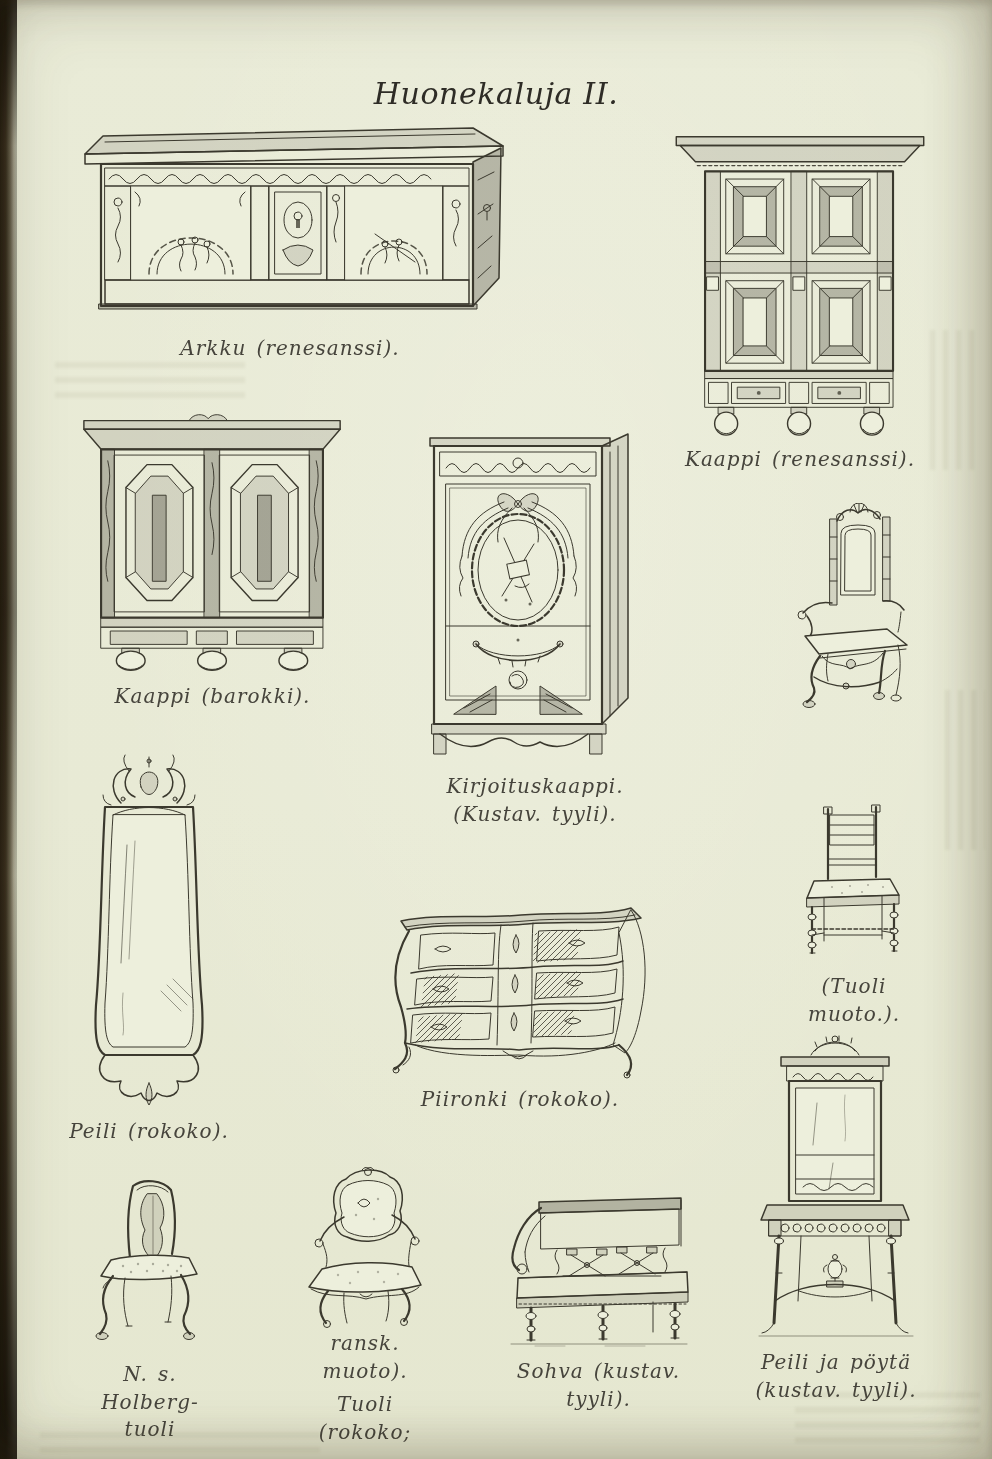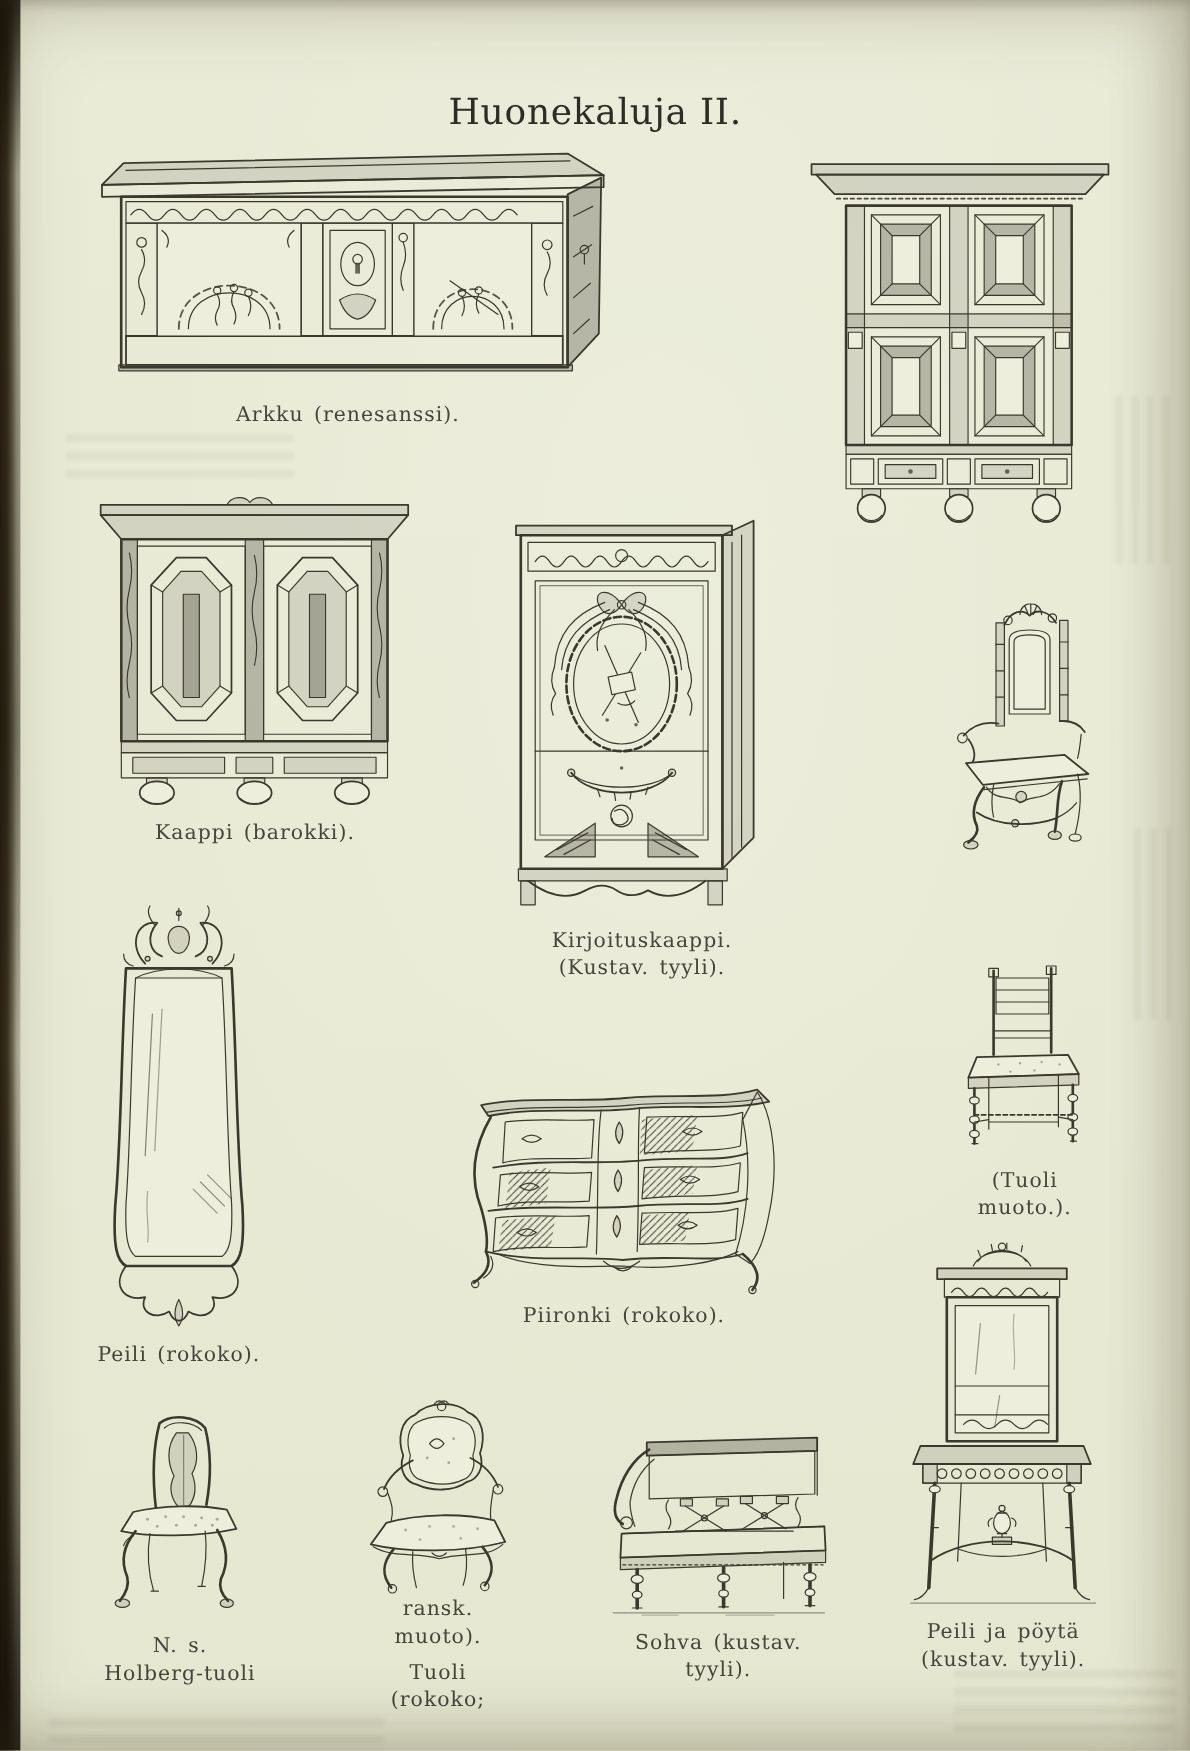--- a/index.html
+++ b/index.html
@@ -1,41 +1,41 @@
 <!DOCTYPE html>
 <html><head>
 <meta charset="utf-8">
 <style>
   html,body{margin:0;padding:0;background:#cfcdba;}
   .page{
     position:relative;width:992px;height:1459px;overflow:hidden;
     background:
       radial-gradient(ellipse at 55% 35%, rgba(255,255,250,.16), rgba(255,255,250,0) 60%),
       linear-gradient(180deg,#e9ebd7 0%,#e8ead5 55%,#e5e7d0 100%);
-    font-family:"DejaVu Serif","Liberation Serif",serif;color:#45433b;
+    font-family:"DejaVu Serif","Liberation Serif",serif;color:#45433b;font-style:italic;
   }
   .binding{
     position:absolute;left:0;top:0;bottom:0;width:17px;
     background:
       linear-gradient(180deg, rgba(12,9,4,.88), rgba(12,9,4,.25) 10%, rgba(12,9,4,.45) 42%, rgba(12,9,4,.18) 60%, rgba(12,9,4,.55) 86%, rgba(12,9,4,.9)),
       linear-gradient(90deg,#2a2116 0%,#453b28 35%,rgba(106,96,70,.8) 60%,rgba(168,159,127,.33) 82%,rgba(168,159,127,0) 100%);
   }
   .vignette{
     position:absolute;inset:0;pointer-events:none;
     box-shadow: inset 0 0 70px rgba(75,65,38,.20), inset -24px 0 46px rgba(75,65,38,.14),
                 inset 0 -18px 40px rgba(75,65,38,.10), inset 0 4px 8px rgba(45,35,18,.18);
   }
   .title{
     position:absolute;left:0;top:56px;width:100%;text-align:center;
     font-size:30px;letter-spacing:.02em;color:#2e2c26;font-weight:500;
   }
   figure.fig{position:absolute;margin:0;text-align:center;}
   .art{width:100%;}
   .art svg{width:100%;height:100%;display:block;}
-  .cap{display:block;font-size:17px;line-height:1.38;letter-spacing:.05em;word-spacing:.14em;color:#46443c;margin-top:8px;}
+  .cap{display:block;font-size:20px;line-height:1.38;letter-spacing:.05em;word-spacing:.14em;color:#46443c;margin-top:8px;}
   .smudge{position:absolute;pointer-events:none;filter:blur(1.6px);opacity:.65;}
   .smudge.h{background:repeating-linear-gradient(180deg, rgba(112,106,74,.13) 0 6px, rgba(112,106,74,0) 6px 15px);}
   .smudge.v{background:repeating-linear-gradient(90deg, rgba(112,106,74,.12) 0 5px, rgba(112,106,74,0) 5px 13px);}
   
   .k{stroke:#3b392e;fill:none;stroke-width:1.5;stroke-linecap:round;stroke-linejoin:round;}
   .k1{stroke:#3b392e;fill:none;stroke-width:1;stroke-linecap:round;stroke-linejoin:round;}
   .k2{stroke:#3b392e;fill:none;stroke-width:2.2;stroke-linecap:round;stroke-linejoin:round;}
   .k3{stroke:#3b392e;fill:none;stroke-width:3;stroke-linecap:round;stroke-linejoin:round;}
   .fP{fill:#edefdc;}
   .fA{fill:rgba(59,57,46,.13);}
@@ -151,20 +151,21 @@
         <rect class="k1" x="208" y="260" width="20" height="22"></rect>
         <rect class="k1 fA" x="50" y="286" width="16" height="7"></rect>
           <rect class="k1 fA" x="126" y="286" width="16" height="7"></rect>
           <rect class="k1 fA" x="202" y="286" width="16" height="7"></rect>
         <circle class="k fP" cx="58" cy="303" r="12"></circle>
           <circle class="k fP" cx="134" cy="303" r="12"></circle>
           <circle class="k fP" cx="210" cy="303" r="12"></circle>
         <path class="k1" d="M49,309 A11,11 0 0 0 67,309 M125,309 A11,11 0 0 0 143,309 M201,309 A11,11 0 0 0 219,309"></path>
       </svg>
     </div>
+    <figcaption class="cap">Kaappi (renesanssi).</figcaption>
   </figure>
 
   <figure class="fig" style="left:70px;top:413px;width:285px">
     <div class="art" style="height:262px">
       <svg viewBox="0 0 285 274">
         <path class="k1 fA" d="M118,8 C122,0 134,0 138,6 C142,0 154,0 158,8"></path>
         <rect class="k fA" x="8" y="8" width="268" height="9"></rect>
         <polygon class="k fA" points="8,17 276,17 258,38 26,38"></polygon>
         <rect class="k2" x="26" y="38" width="232" height="176"></rect>
         <rect class="k1 fB" x="26" y="38" width="14" height="176"></rect>

